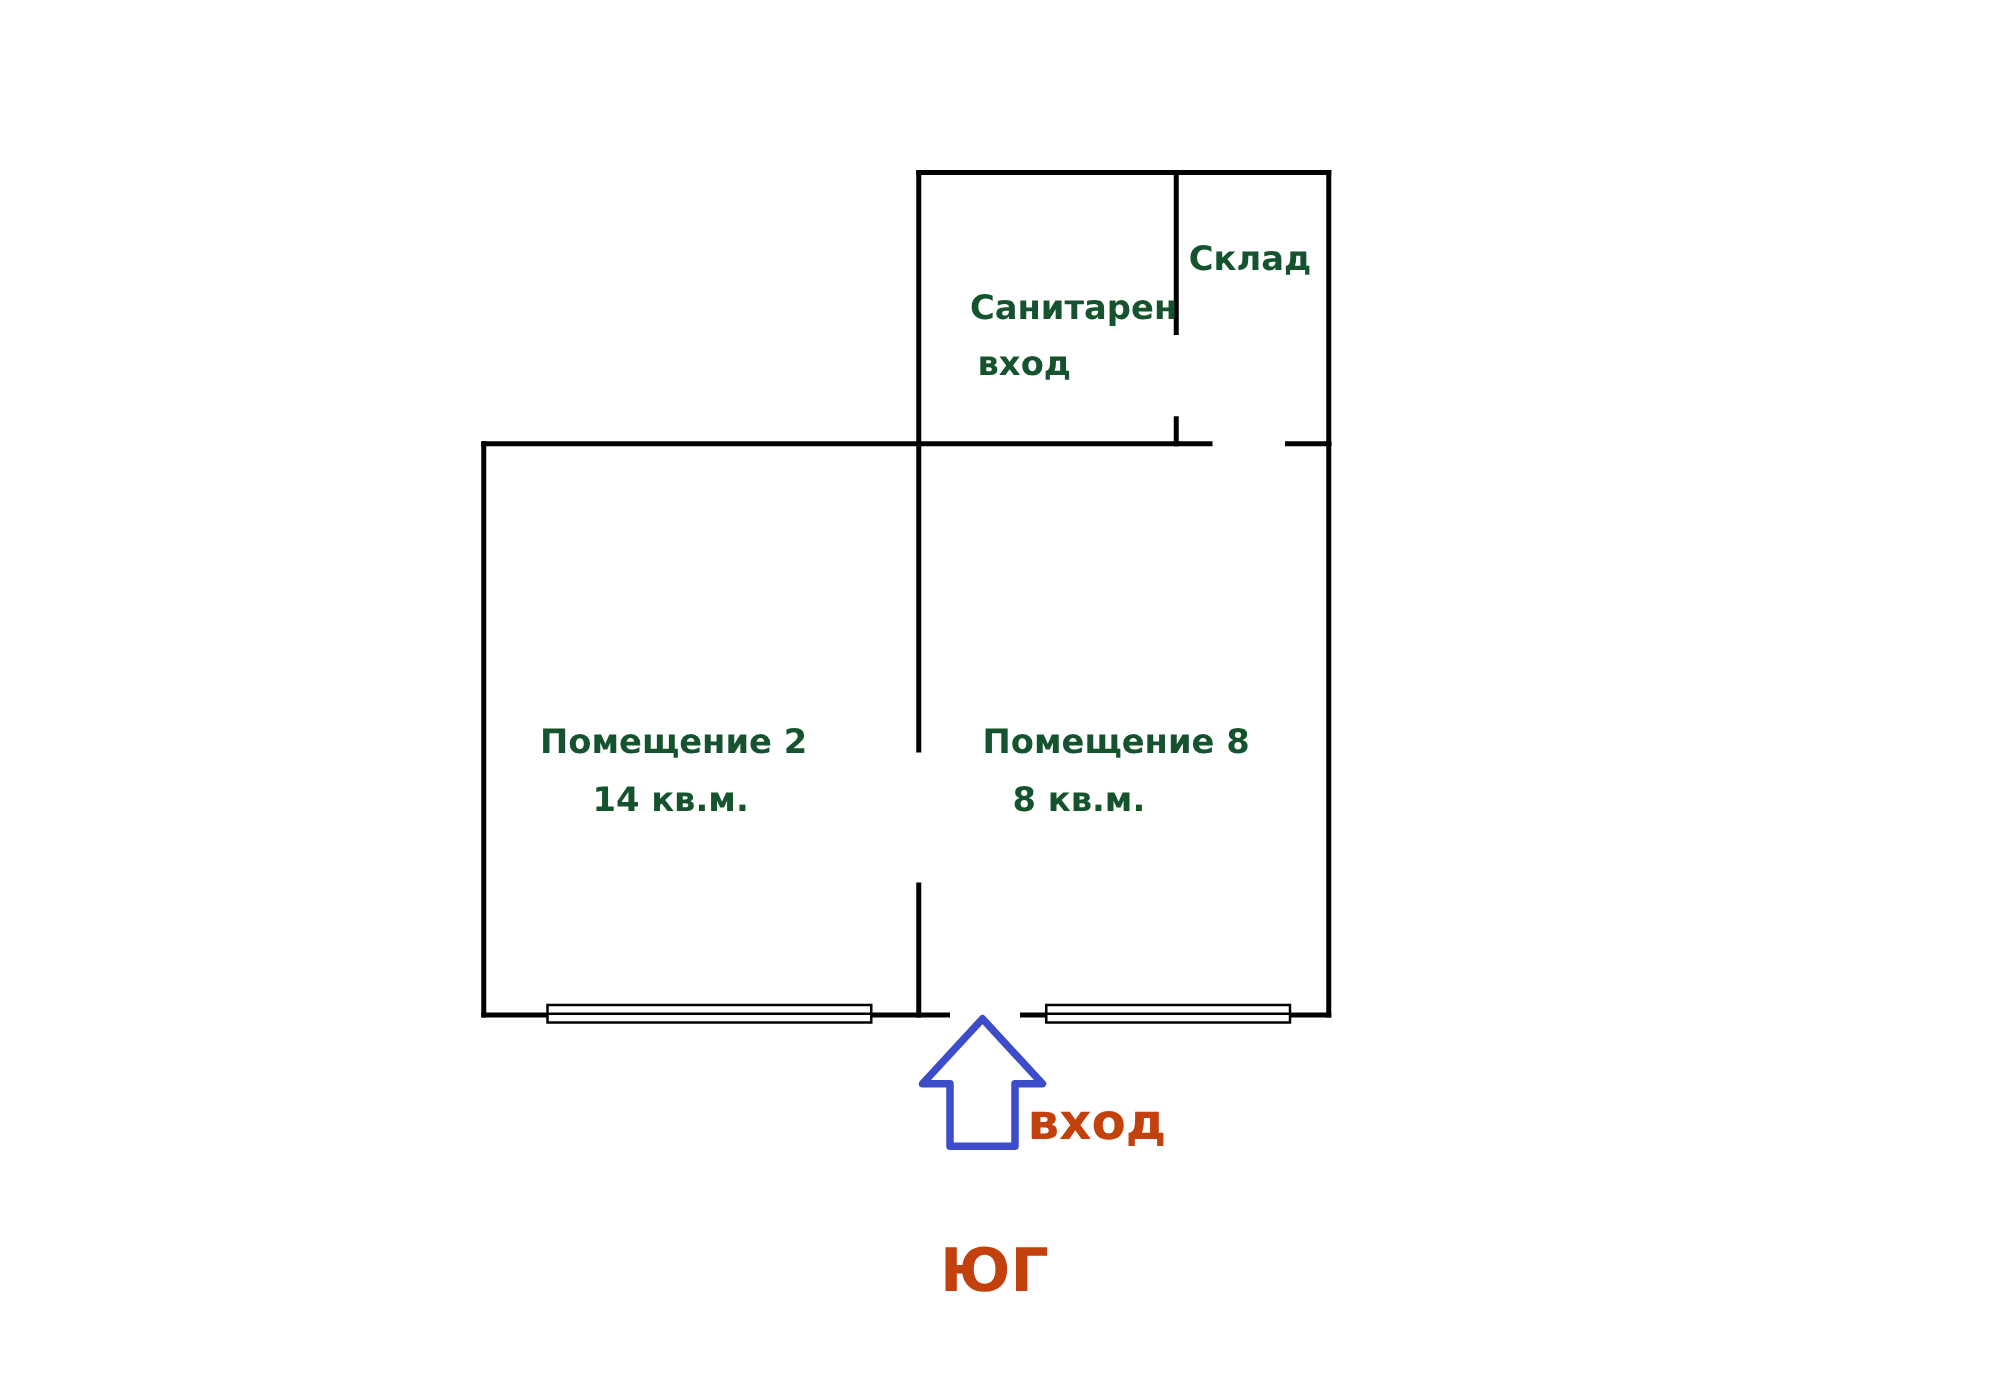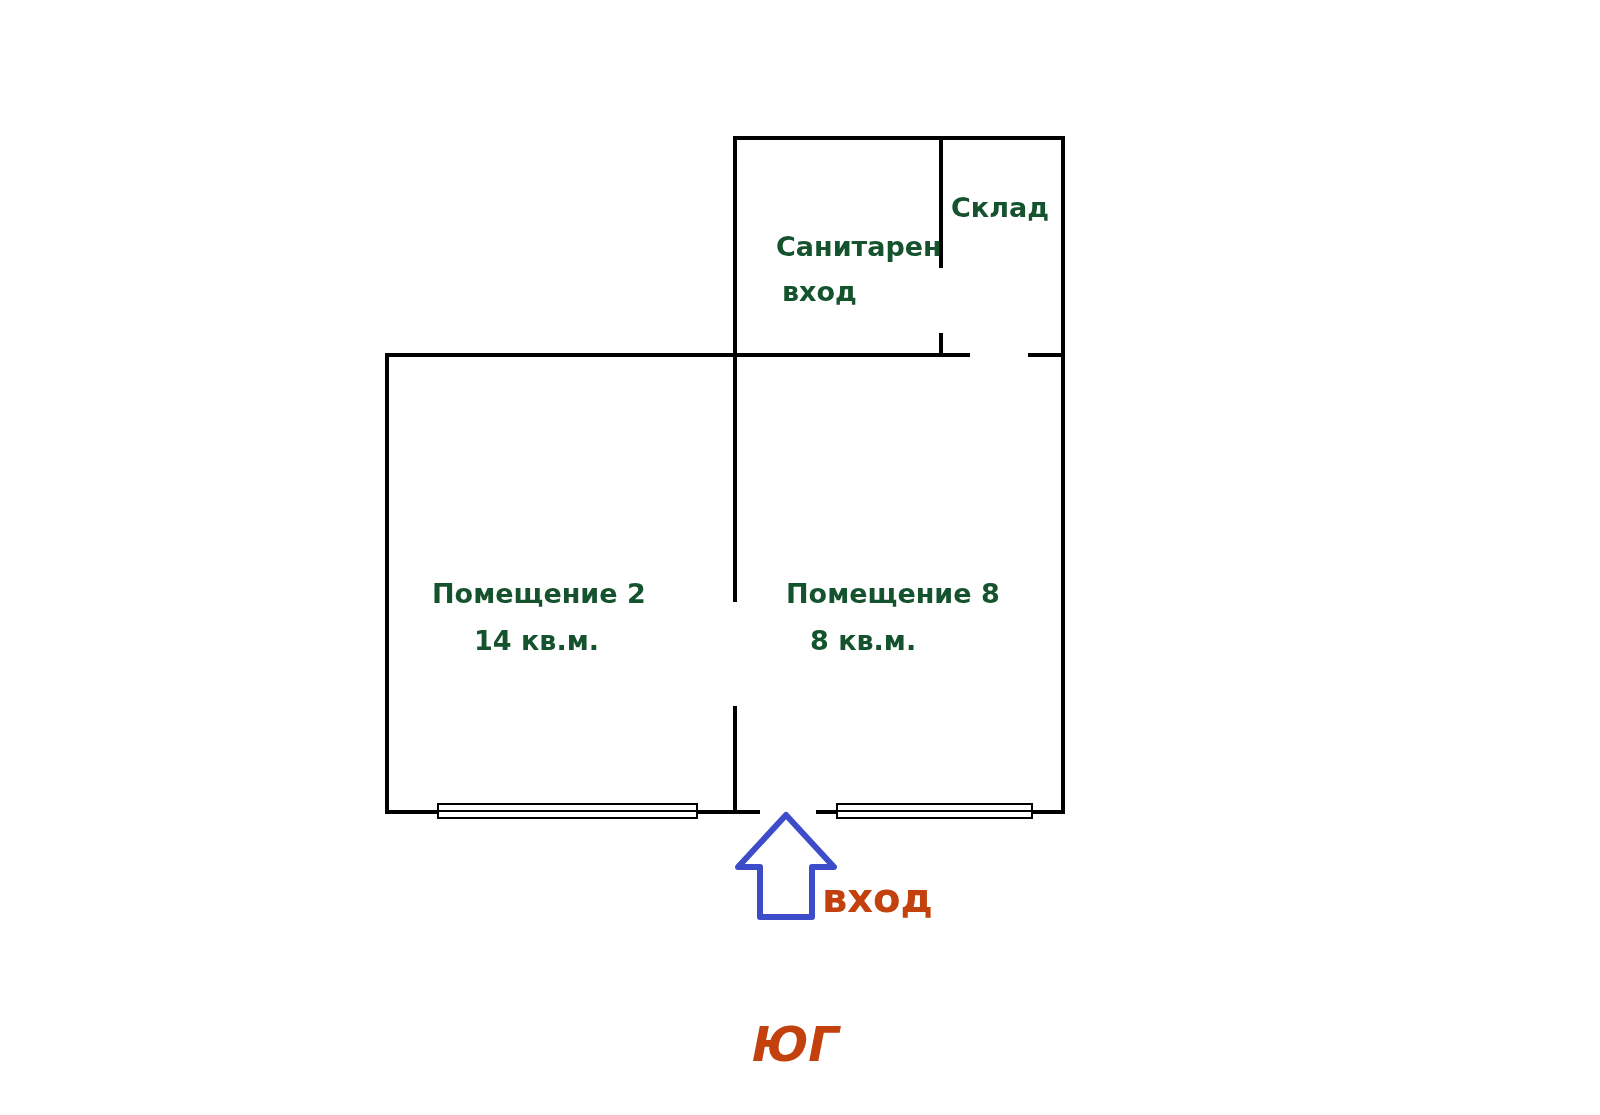--- a/index.html
+++ b/index.html
@@ -45,13 +45,13 @@
 <div class="lbl" style="left:776px; top:233px;">Санитарен</div>
 <div class="lbl" style="left:782px; top:278px;">вход</div>
 <div class="lbl" style="left:951px; top:194px;">Склад</div>
 
 <div class="lbl" style="left:432px; top:580px;">Помещение 2</div>
 <div class="lbl" style="left:474px; top:627px;">14 кв.м.</div>
 <div class="lbl" style="left:786px; top:580px;">Помещение 8</div>
 <div class="lbl" style="left:810px; top:627px;">8 кв.м.</div>
 
 <div class="lbl blue" style="left:822px; top:878px; font-size:40px;">вход</div>
-<div class="lbl blue" style="left:752px; top:1020px; font-size:48px;font-style:italic;">ЮГ</div>
+<div class="lbl blue" style="left:752px; top:993px; font-size:48px;">ЮГ</div>
 
 </body></html>

